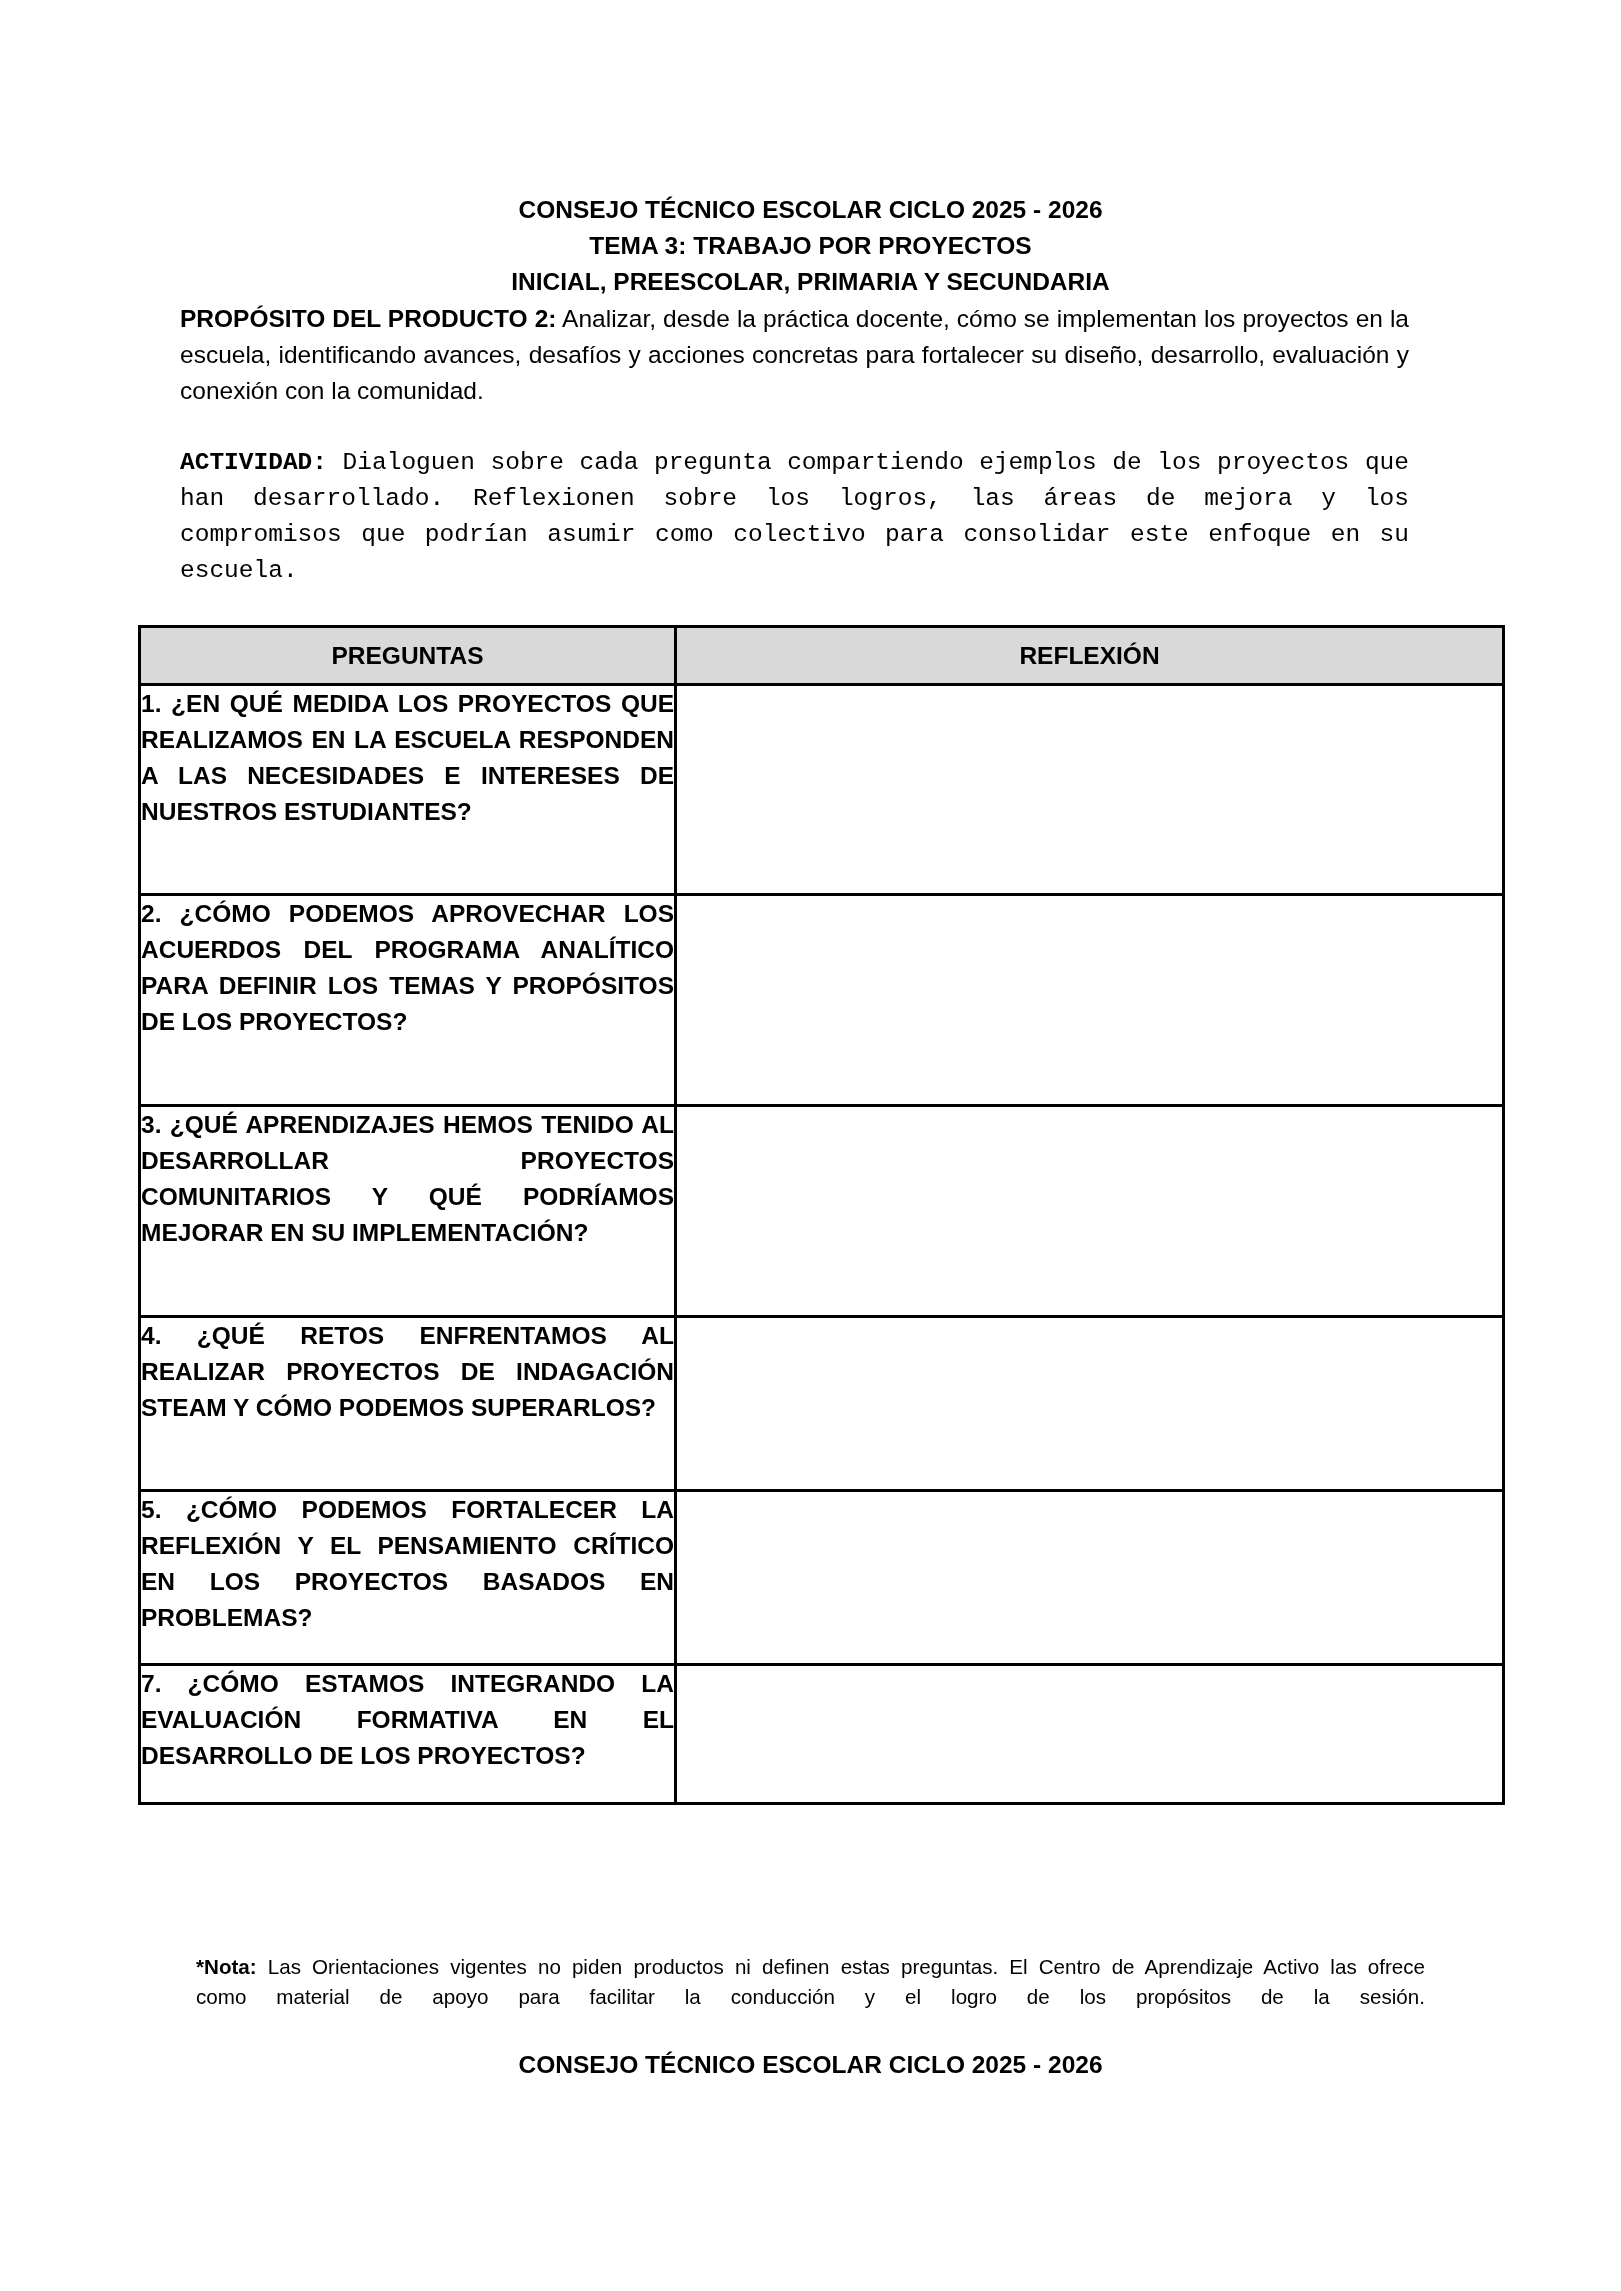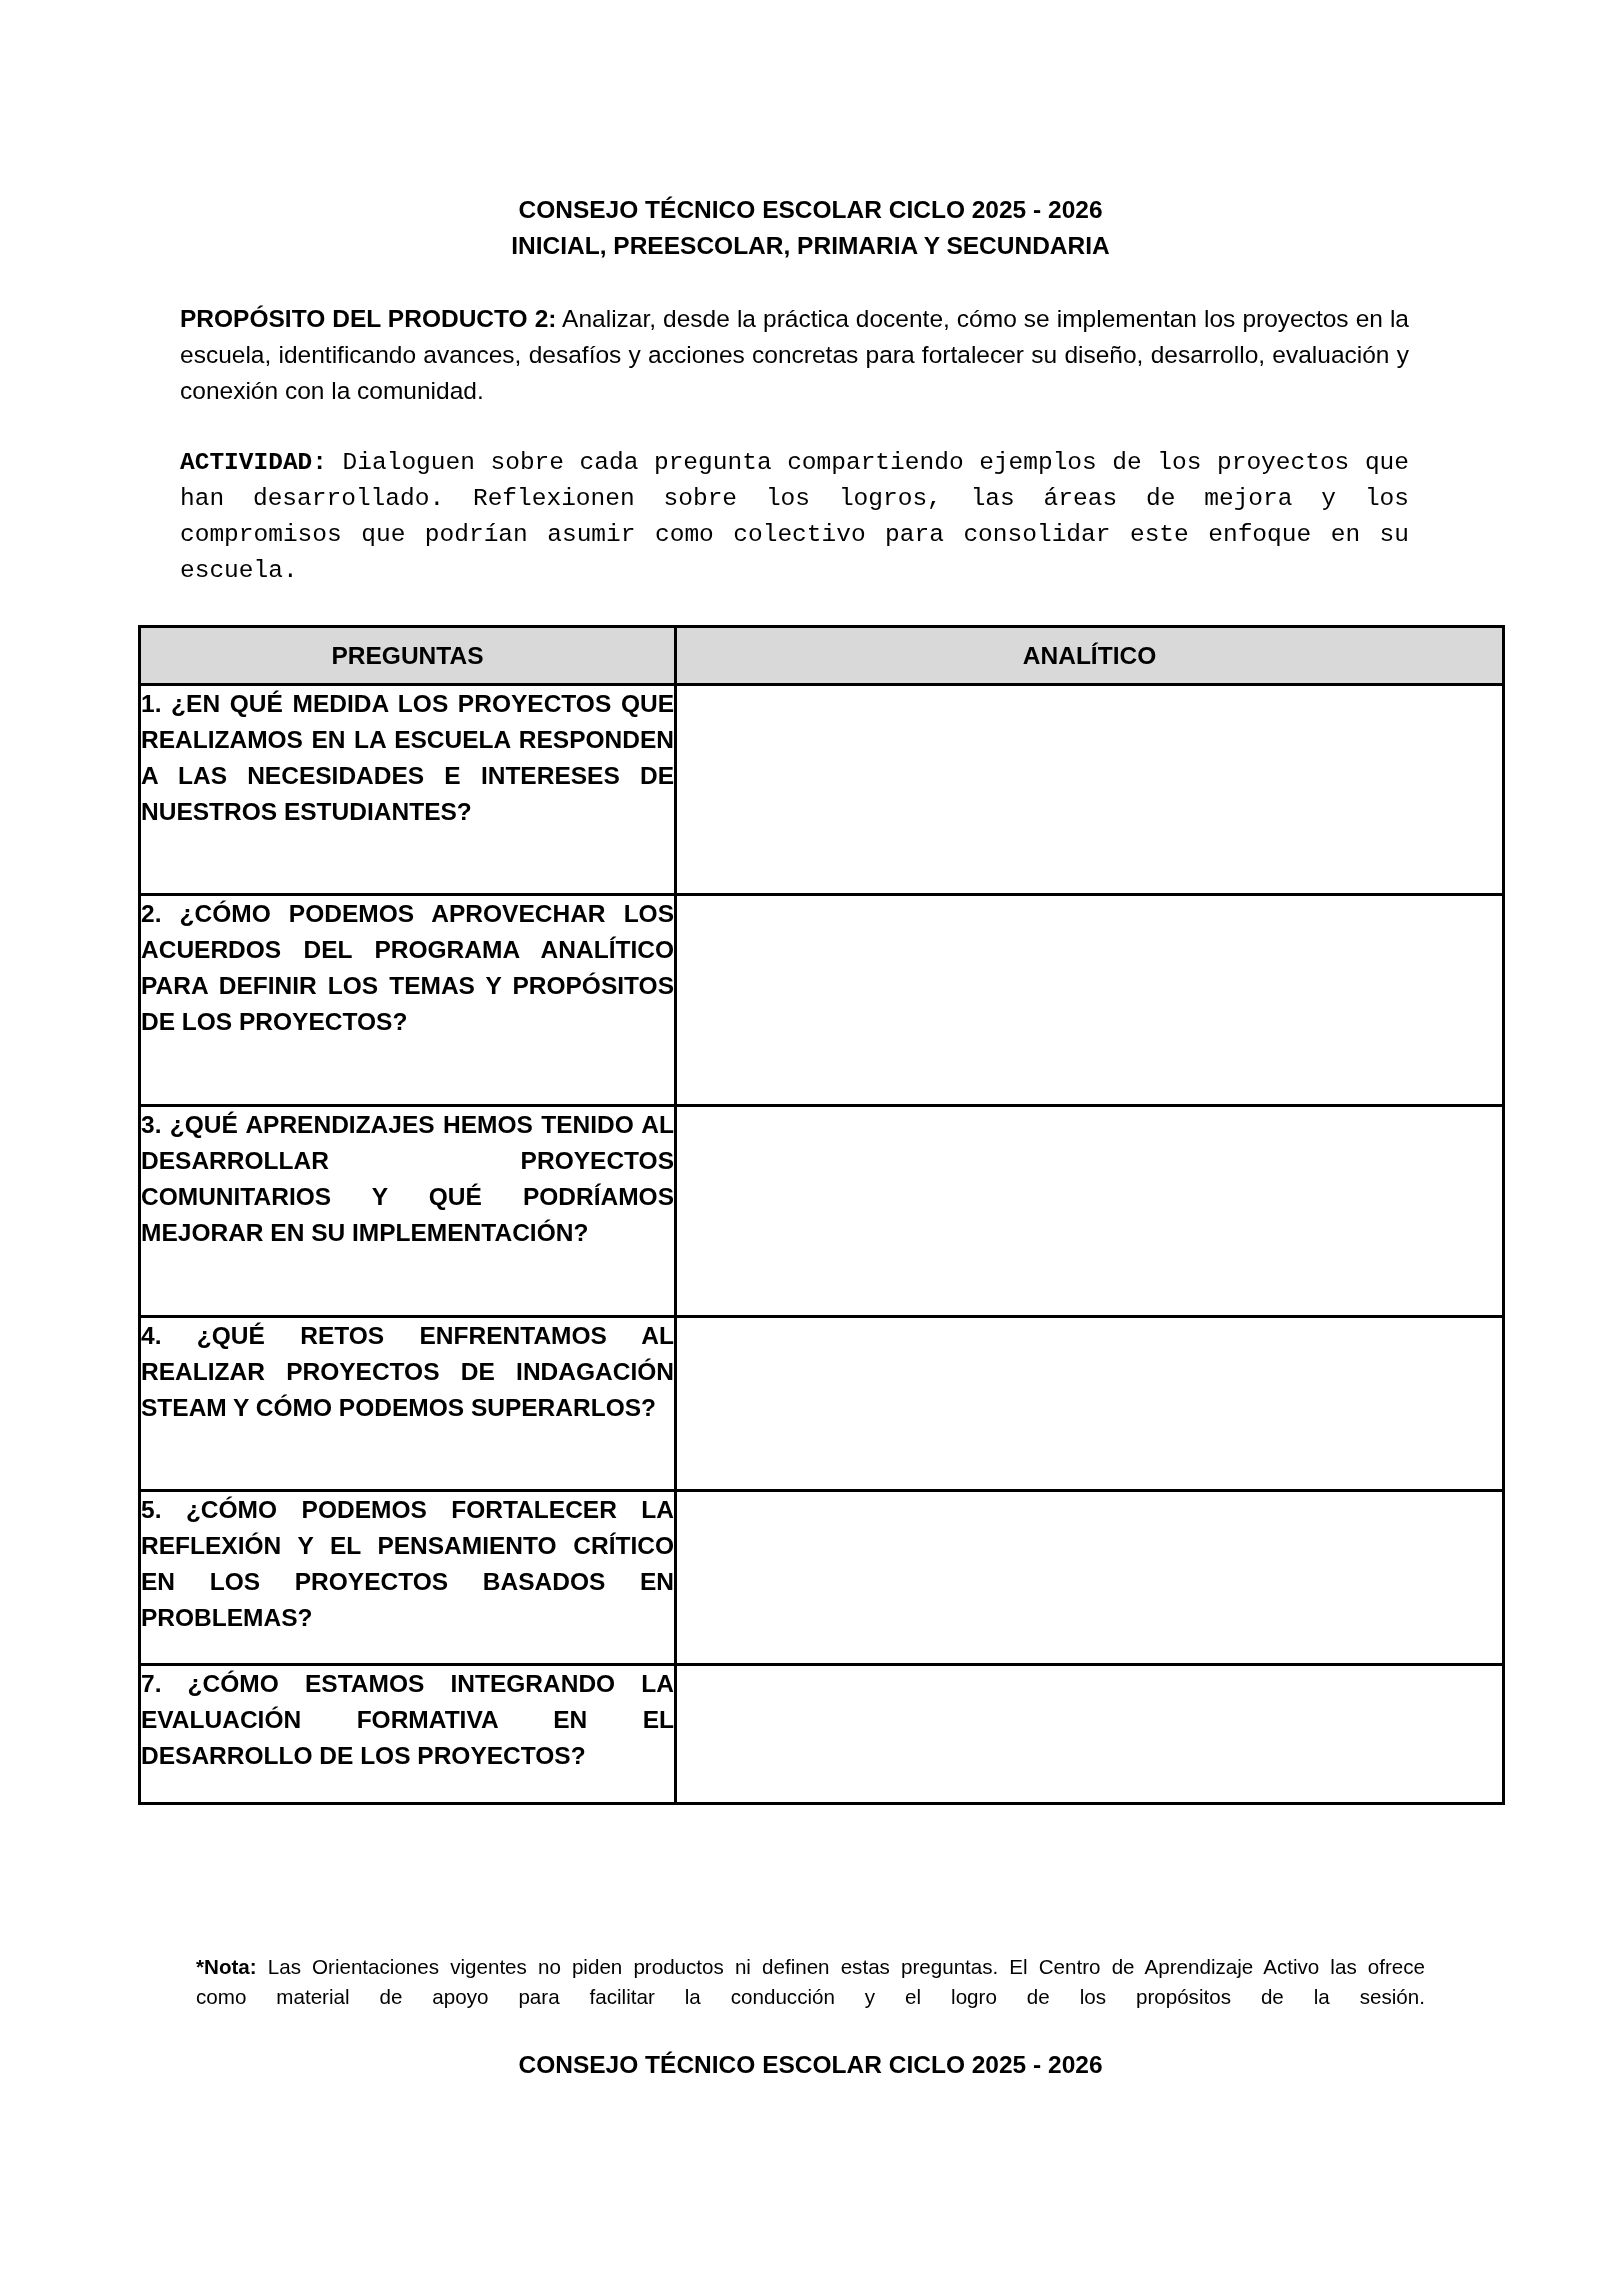--- a/index.html
+++ b/index.html
@@ -22,40 +22,41 @@
   .note b { font-weight: bold; }
   .footer-title { position: absolute; top: 2047px; left: 0; width: 1621px; text-align: center; font-weight: bold; font-size: 24.5px; line-height: 36px; }
 </style>
 </head>
 <body>
 
 <div class="page">
 
   <div class="titles">
     <div>CONSEJO TÉCNICO ESCOLAR CICLO 2025 - 2026</div>
+    <div>TEMA 3: TRABAJO POR PROYECTOS</div>
     <div>INICIAL, PREESCOLAR, PRIMARIA Y SECUNDARIA</div>
   </div>
 
   <div class="para" id="purpose">
     <b>PROPÓSITO DEL PRODUCTO 2:</b><span> Analizar, desde la práctica docente, cómo se implementan los proyectos en la escuela, identificando avances, desafíos y acciones concretas para fortalecer su diseño, desarrollo, evaluación y conexión con la comunidad.</span>
   </div>
 
   <div class="para" id="activity">
     <b>ACTIVIDAD:</b><span> Dialoguen sobre cada pregunta compartiendo ejemplos de los proyectos que han desarrollado. Reflexionen sobre los logros, las áreas de mejora y los compromisos que podrían asumir como colectivo para consolidar este enfoque en su escuela.</span>
   </div>
 
   <table class="qtable">
     <colgroup>
         <col class="c1">
         <col class="c2">
       </colgroup>
     <thead>
       <tr>
         <th>PREGUNTAS</th>
-        <th>ANALÍTICO</th>
+        <th>REFLEXIÓN</th>
       </tr>
     </thead>
     <tbody>
       <tr style="height:210px;">
         <td class="q">1. ¿EN QUÉ MEDIDA LOS PROYECTOS QUE REALIZAMOS EN LA ESCUELA RESPONDEN A LAS NECESIDADES E INTERESES DE NUESTROS ESTUDIANTES?</td>
         <td class="a"></td>
       </tr>
       <tr style="height:211px;">
         <td class="q">2. ¿CÓMO PODEMOS APROVECHAR LOS ACUERDOS DEL PROGRAMA ANALÍTICO PARA DEFINIR LOS TEMAS Y PROPÓSITOS DE LOS PROYECTOS?</td>
         <td class="a"></td>

